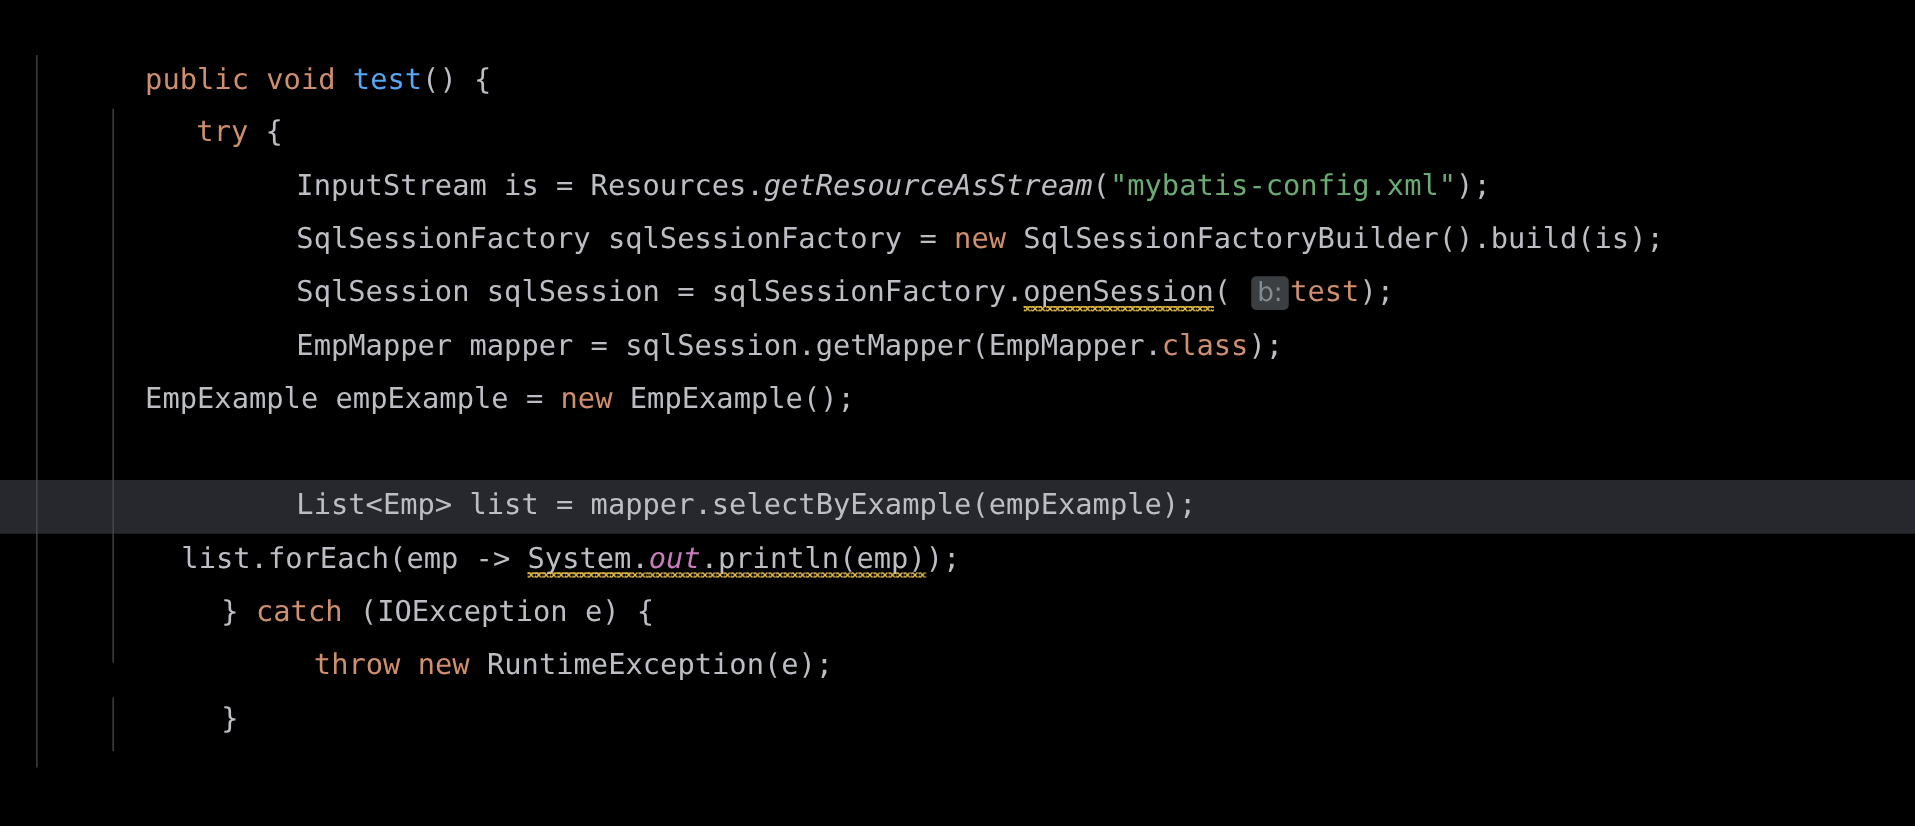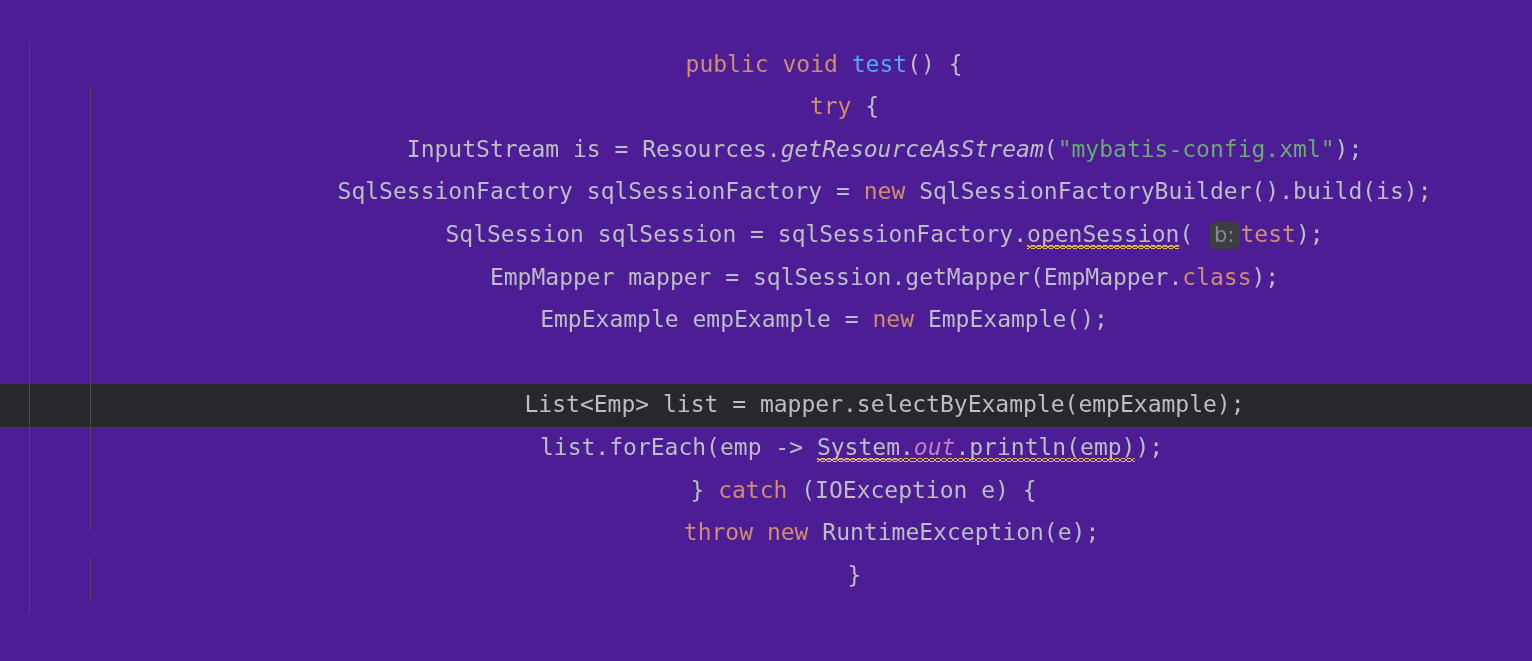--- a/index.html
+++ b/index.html
@@ -4,26 +4,25 @@
 <style>
   html, body {
     margin: 0;
     padding: 0;
     background: #1e1f22;
   }
   #editor {
     position: relative;
     width: 1532px;
     height: 661px;
-    background: #4c1d95;
+    background: #000000;
     overflow: hidden;
     font-family: "DejaVu Sans Mono", "Liberation Mono", monospace;
     font-size: 23px;
     line-height: 42.6px;
-    text-align: center;
     -webkit-font-smoothing: antialiased;
   }
   .code-layer {
     position: absolute;
     top: 0; left: 0;
     width: 100%;
     height: 100%;
     z-index: 3;
   }
   .line {
@@ -149,25 +148,25 @@
       <span class="txt">EmpExample empExample = </span><span class="kw">new</span><span class="txt"> EmpExample();</span>
     </div>
 
 
     <div class="line" style="padding-left:154px;">&nbsp;</div>
 
     <div class="line" style="padding-left:154px;">
       <span class="txt">List&lt;Emp&gt; list = mapper.selectByExample(empExample);</span>
     </div>
 
-    <div class="line" style="padding-left:88px;">
+    <div class="line" style="padding-left:62px;">
       <span class="txt">list.forEach(emp -&gt; </span><span class="squig uline">System</span><span class="squig punct">.</span><span class="squig sfield">out</span><span class="squig txt">.println(emp)</span><span class="punct">);</span>
     </div>
 
-    <div class="line" style="padding-left:94px;margin-left:18px;">
+    <div class="line" style="padding-left:94px;">
       <span class="punct">} </span><span class="kw">catch</span><span class="txt"> (IOException e) {</span>
     </div>
 
     <div class="line" style="padding-left:154px;margin-left:14px;">
       <span class="kw">throw</span><span class="txt"> </span><span class="kw">new</span><span class="txt"> RuntimeException(e);</span>
     </div>
 
     <div class="line" style="padding-left:94px;">
       <span class="punct">}</span>
     </div>

